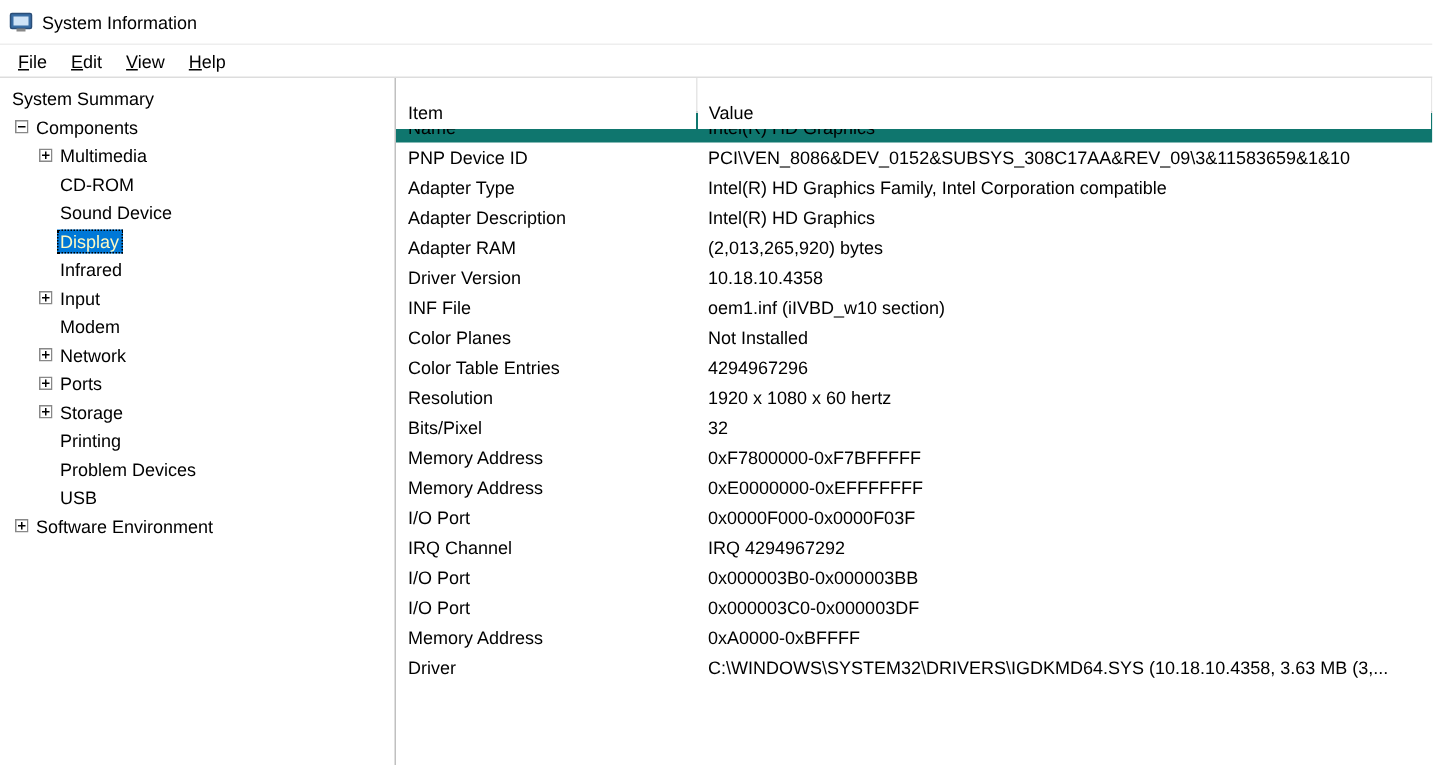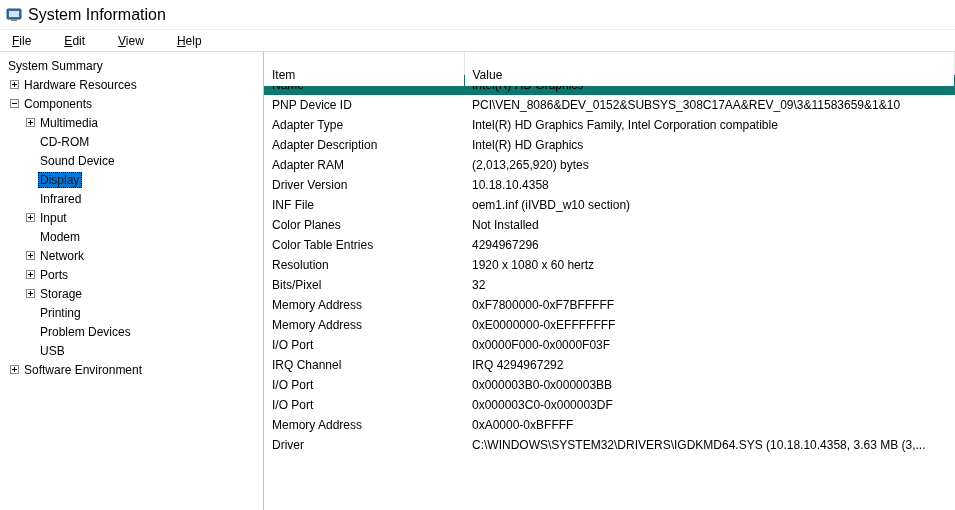--- a/index.html
+++ b/index.html
@@ -15,27 +15,27 @@
     .titlebar {
       display: flex;
       align-items: center;
       height: 30px;
       padding: 0 6px;
       background: #fff;
       border-bottom: 1px solid #eee;
       gap: 6px;
     }
     .titlebar .app-icon svg { display: block; }
-    .titlebar .title { font-size: 16px; }
+    .titlebar .title { font-size: 12px; }
     .menubar {
       display: flex;
       align-items: center;
       height: 22px;
       padding: 0 4px;
-      gap: 17px;
+      gap: 0;
       border-bottom: 1px solid #ddd;
     }
     .menubar .mitem {
       padding: 2px 8px;
       cursor: default;
     }
     .menubar .mitem .ul { text-decoration: underline; }
     .content {
       display: flex;
       height: calc(510px - 30px - 22px);
@@ -61,21 +61,21 @@
       display: inline-flex;
       width: 16px; height: 16px;
       align-items: center; justify-content: center;
       flex: 0 0 auto;
       color: #555;
     }
     .expander svg { display:block; }
     .tree-label { padding: 1px 3px 1px 2px; }
     .tree-label.selected {
       background: #0078d7;
-      color: #0f172a;
+      color: #fef9c3;
       border: 1px dotted #000;
       padding: 0 2px 0 1px;
     }
     .details {
       flex: 1;
       overflow: auto;
     }
     table.kv {
       width: 100%;
       border-collapse: collapse;
@@ -121,30 +121,20 @@
 </div>
 
 <div class="content">
   <div class="tree">
     <div class="tree-root">
 
       <div class="tree-item">
         <span class="tree-label">System Summary</span>
       </div>
 
-      <div class="tree-item">
-        <span class="expander">
-            <svg width="9" height="9" viewBox="0 0 9 9">
-              <rect x="0.5" y="0.5" width="8" height="8" fill="#fff" stroke="#888"></rect>
-              <line x1="2" y1="4.5" x2="7" y2="4.5" stroke="#000"></line>
-              <line x1="4.5" y1="2" x2="4.5" y2="7" stroke="#000"></line>
-            </svg>
-          </span>
-        <span class="tree-label">Hardware Resources</span>
-      </div>
 
       <div class="tree-item">
         <span class="expander">
             <svg width="9" height="9" viewBox="0 0 9 9">
               <rect x="0.5" y="0.5" width="8" height="8" fill="#fff" stroke="#888"></rect>
               <line x1="2" y1="4.5" x2="7" y2="4.5" stroke="#000"></line>
             </svg>
           </span>
         <span class="tree-label">Components</span>
       </div>

